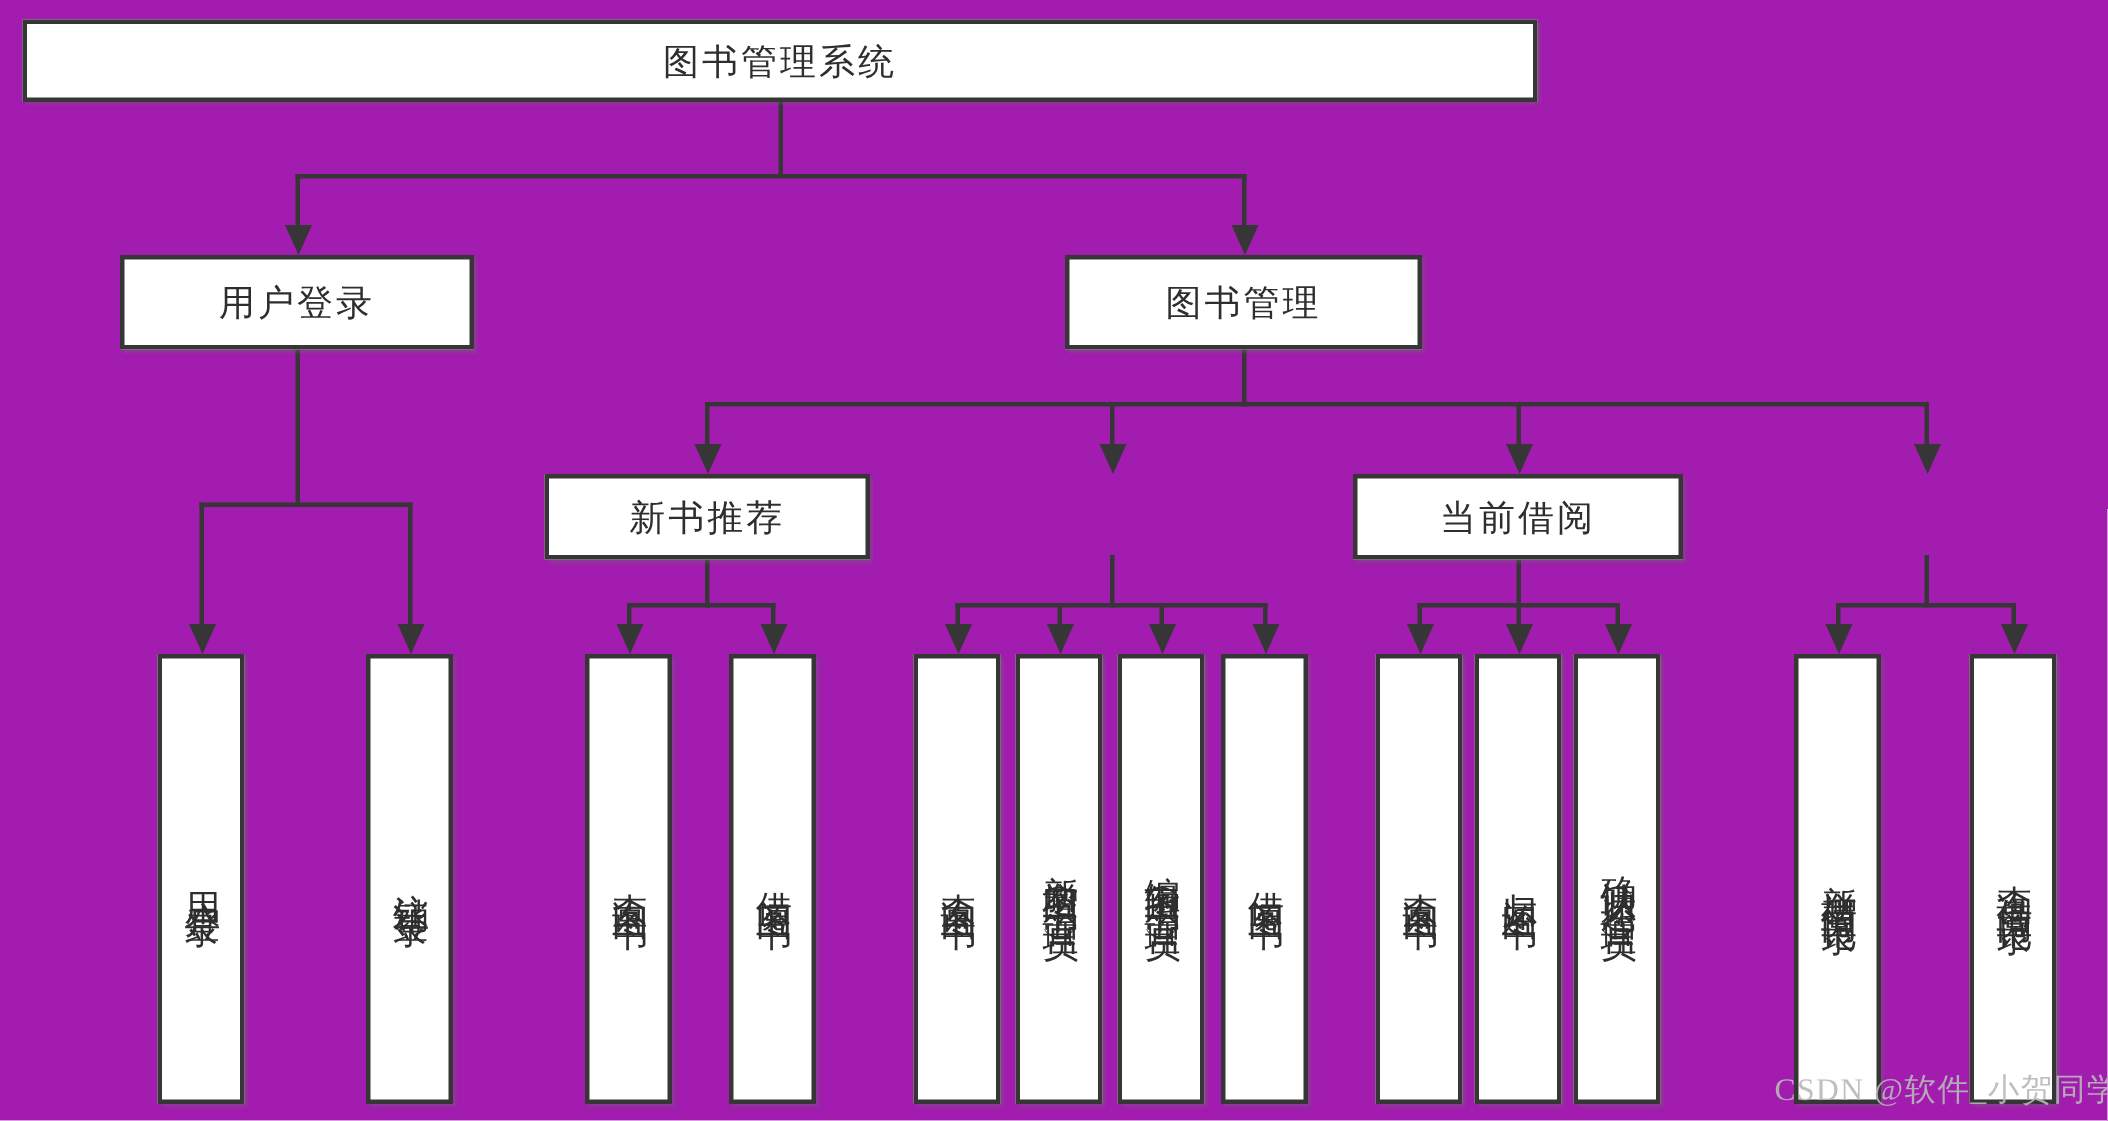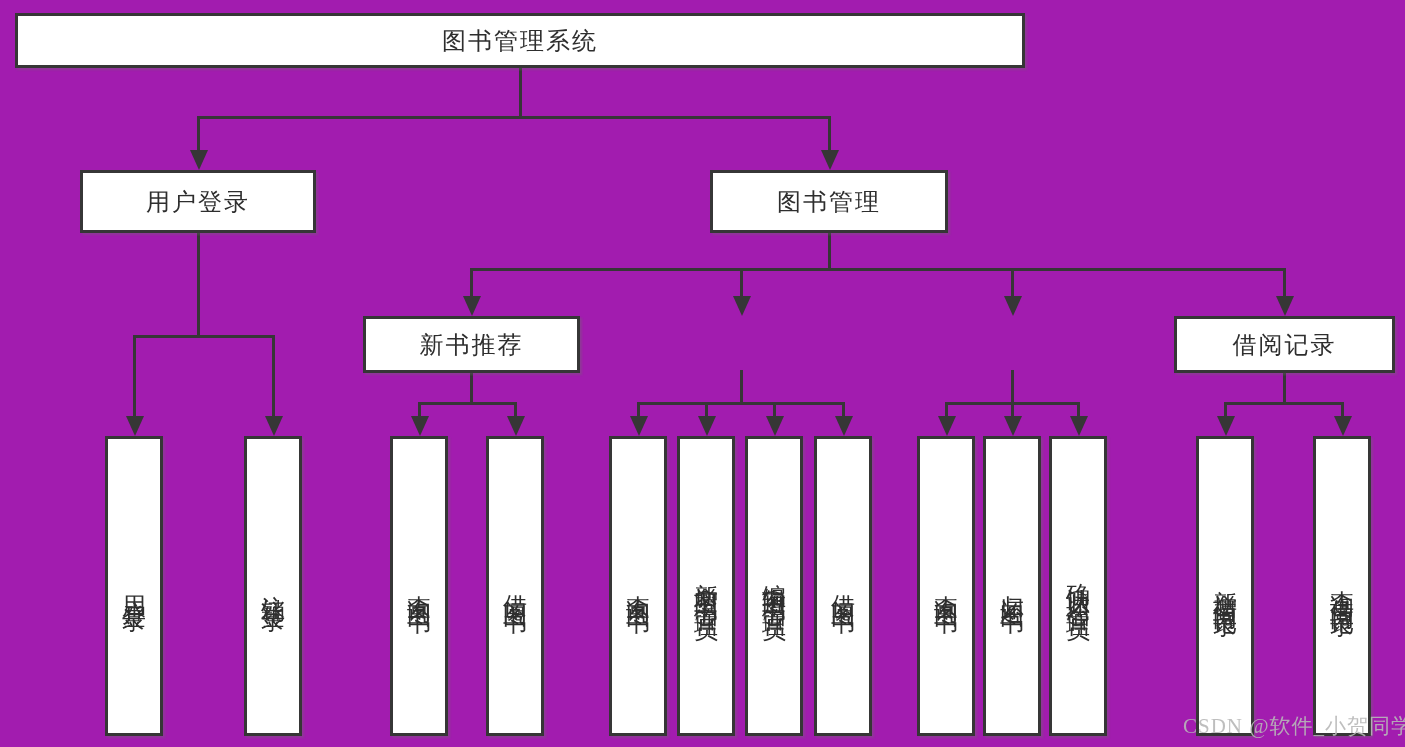--- a/index.html
+++ b/index.html
@@ -98,22 +98,22 @@
 
   <div class="box" style="left:15px;top:13px;width:1010px;height:55px;">图书管理系统</div>
 
   <div class="box" style="left:80px;top:170px;width:236px;height:63px;">用户登录</div>
 
   <div class="box" style="left:363px;top:316px;width:217px;height:57px;">新书推荐</div>
 
   <div class="box" style="left:710px;top:170px;width:238px;height:63px;">图书管理</div>
 
 
+  <div class="box" style="left:902px;top:316px;width:220px;height:57px;">当前借阅</div>
 
-  <div class="box" style="left:1174px;top:316px;width:221px;height:57px;">借阅记录</div>
 
   <div class="box leaf" style="left:105px;top:436px;width:58px;height:300px;">用户登录</div>
 
   <div class="box leaf" style="left:244px;top:436px;width:58px;height:300px;">注销登录</div>
 
   <div class="box leaf" style="left:390px;top:436px;width:58px;height:300px;">查询图书</div>
 
   <div class="box leaf" style="left:486px;top:436px;width:58px;height:300px;">借阅图书</div>
 
   <div class="box leaf" style="left:609px;top:436px;width:58px;height:300px;">查询图书</div>

